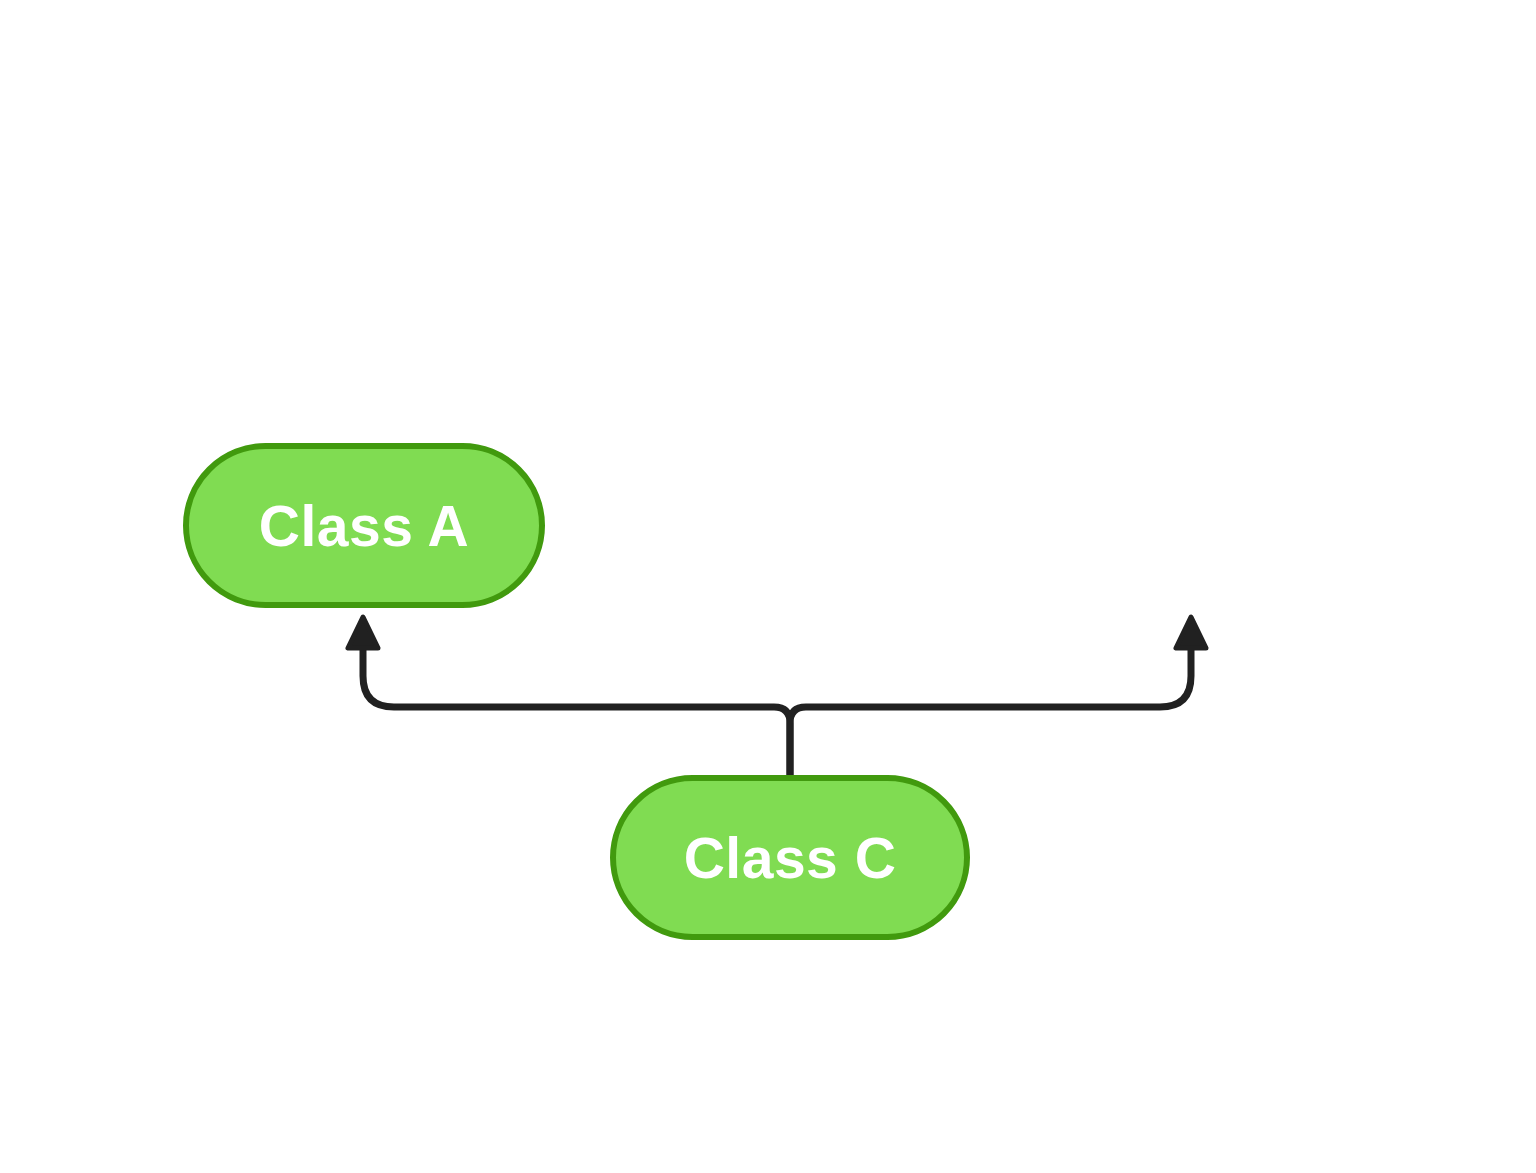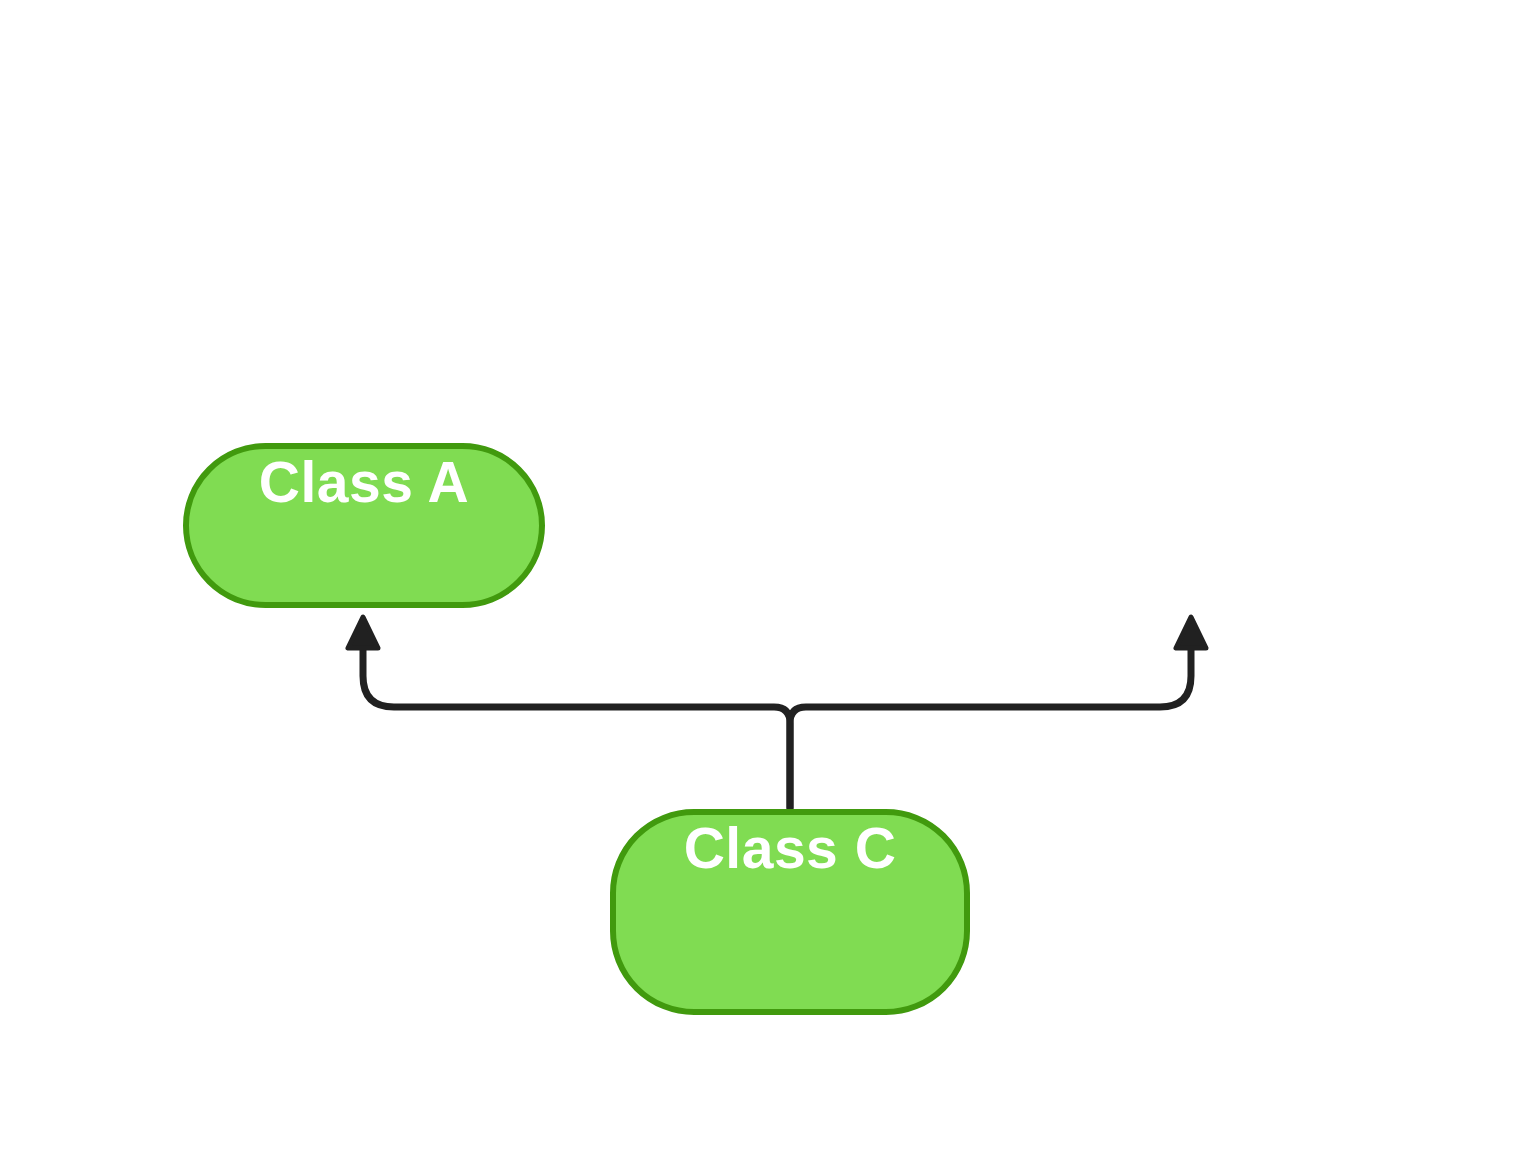--- a/index.html
+++ b/index.html
@@ -34,32 +34,33 @@
     stroke-width: 5;
     stroke-linejoin: round;
   }
   .node {
     position: absolute;
     box-sizing: border-box;
     background: var(--node-fill, #80dc52);
     border: 6px solid var(--node-border, #419a0e);
     border-radius: 84px;
     display: flex;
+    align-items: center;
     justify-content: center;
   }
   .node-label {
     color: var(--node-text, #ffffff);
     font-size: 57px;
     font-weight: 700;
     letter-spacing: 0.5px;
     white-space: nowrap;
   }
   .node-class-a { left: 183px; top: 443px; width: 362px; height: 165px; }
   .node-class-b { left: 993px; top: 445px; width: 360px; height: 163px; }
-  .node-class-c { left: 610px; top: 809px; width: 360px; height: 206px; }
+  .node-class-c { left: 610px; top: 775px; width: 360px; height: 165px; }
 </style>
 </head>
 <body>
 
 <div class="canvas">
 
   <svg class="edges-layer" viewBox="0 0 1536 1173" xmlns="http://www.w3.org/2000/svg">
 
     <path class="edge-path" d="M 790 808 L 790 723 Q 790 707 774 707 L 394 707 Q 363 707 363 676 L 363 650"></path>
     <polygon class="arrowhead" points="363,617 348,648 378,648"></polygon>

